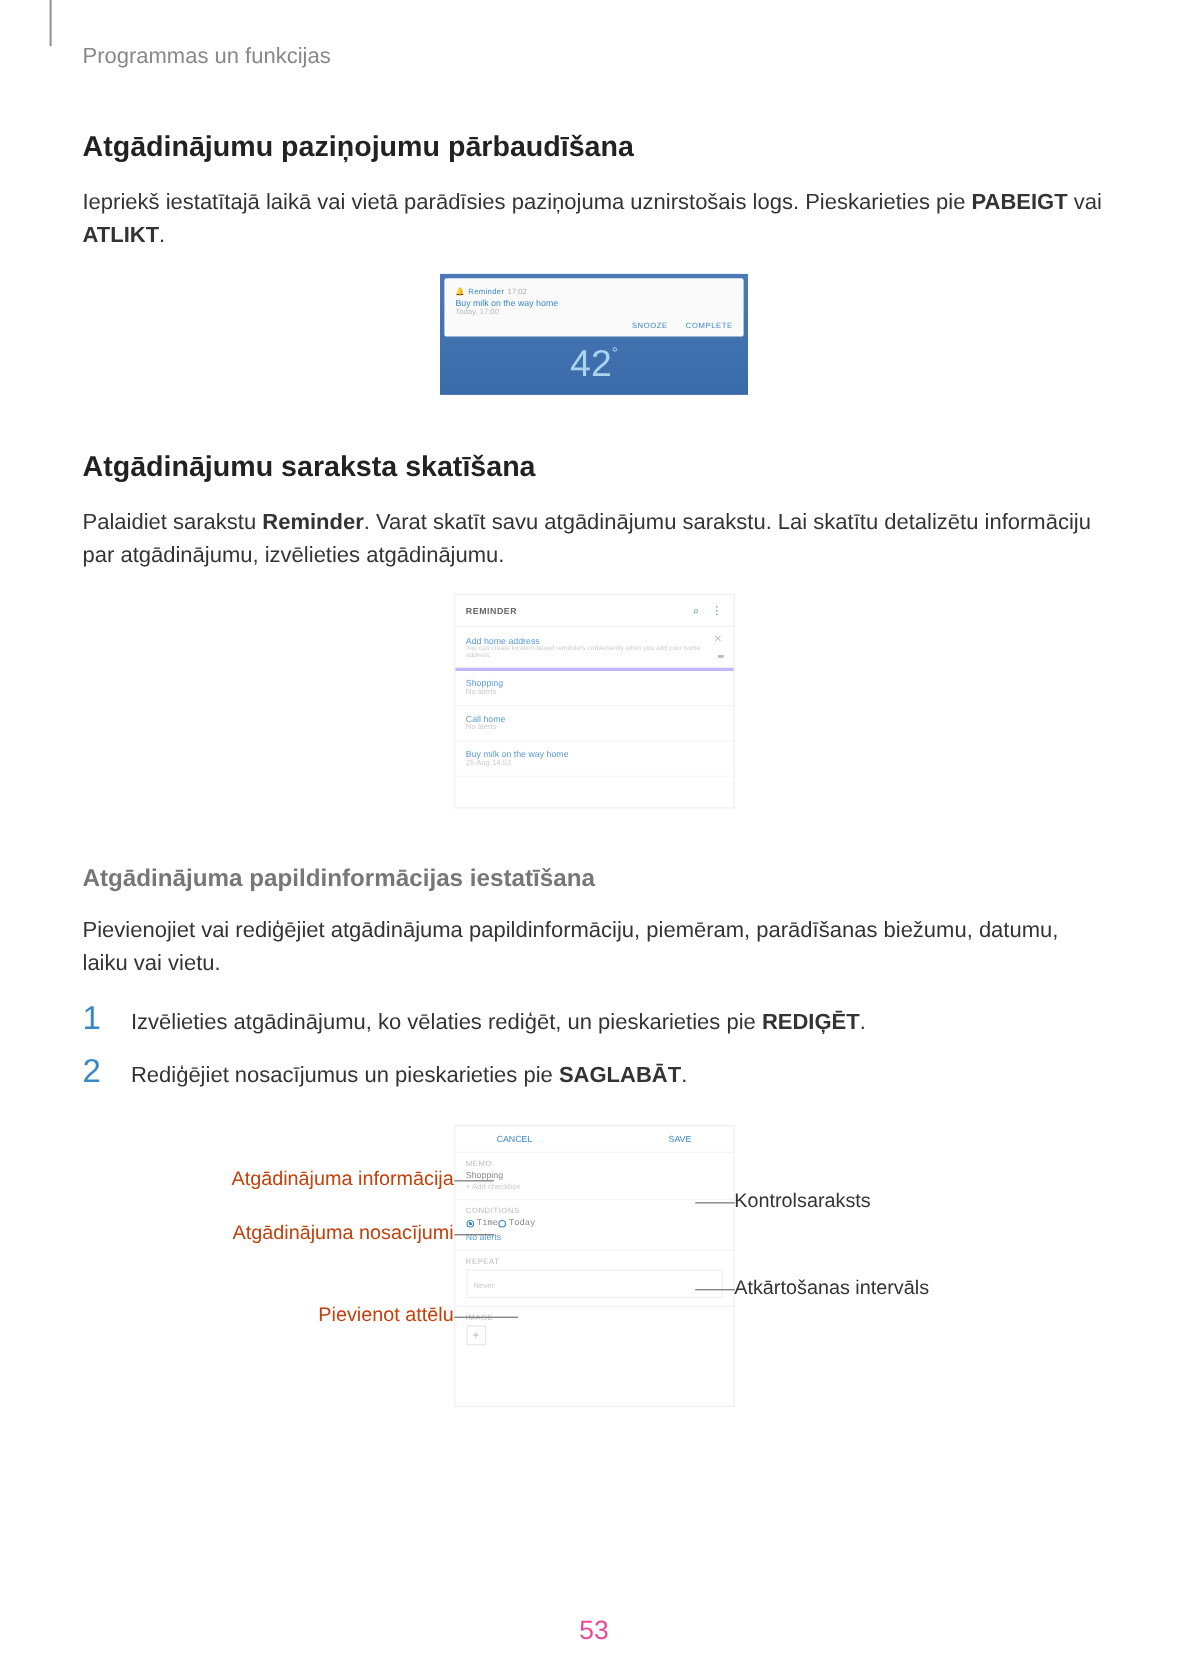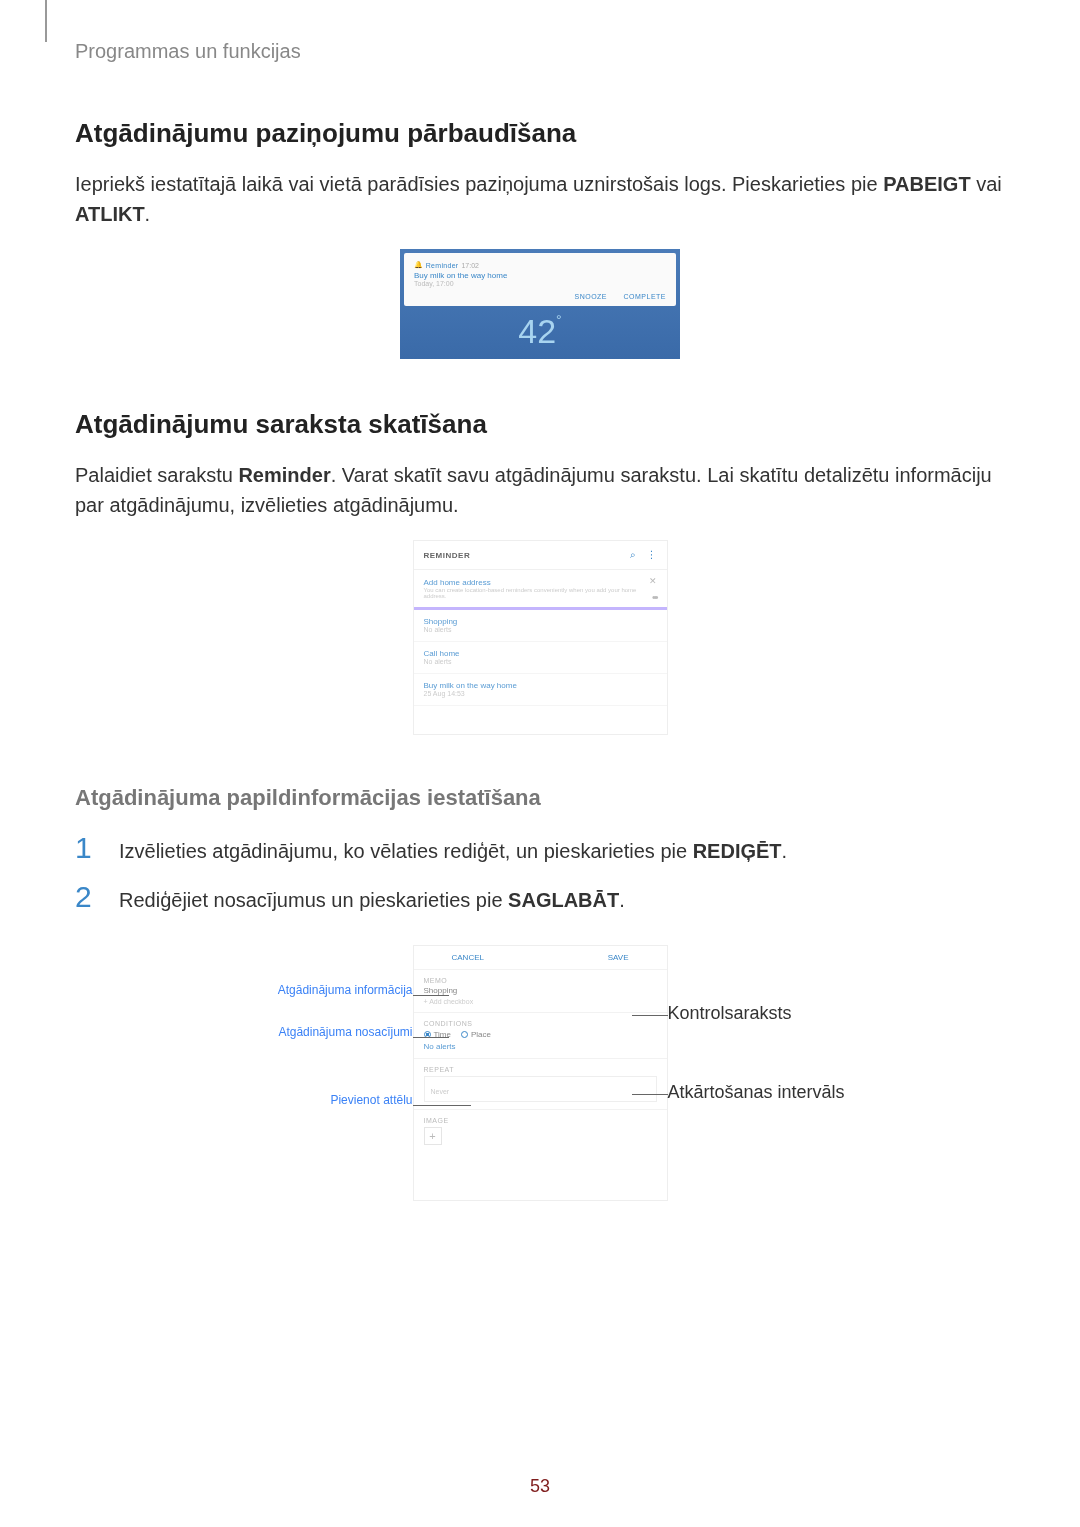--- a/index.html
+++ b/index.html
@@ -119,22 +119,22 @@
     justify-content: center;
     margin-top: 30px;
   }
   .fig3-cols {
     display: flex;
     align-items: flex-start;
   }
   .callouts-left {
     width: 280px;
     text-align: right;
-    font-size: 12px;
-    color: #3b82f6;
+    font-size: 18px;
+    color: #c2410c;
   }
   .callouts-right {
     width: 280px;
     text-align: left;
     font-size: 18px;
     color: #333;
   }
   .cl { position: relative; }
   .fig3 {
     width: 255px;
@@ -144,42 +144,42 @@
   }
   .fig3-top { display: flex; justify-content: space-between; padding: 7px 38px; font-size: 8px; color: #3a87c8; }
   .fig3-sec {
     border-top: 1px solid #f2f2f2;
     padding: 7px 10px;
   }
   .fig3-lbl { font-size: 7px; color: #bbb; letter-spacing: 0.5px; }
   .fig3-val { font-size: 8px; color: #888; margin-top: 2px; }
   .fig3-memo { font-size: 7px; color: #ccc; margin-top: 3px; }
   .fig3-memo::before { content: "+ "; }
-  .fig3-cond { display: flex; gap: 10px; font-size: 8px; margin-top: 3px; align-items: center; }
+  .fig3-cond { display: flex; font-size: 8px; margin-top: 3px; align-items: center; font-family: Liberation Mono, monospace; }
   .radio { display: inline-flex; align-items: center; gap: 3px; color: #888; }
   .radio .r { width: 7px; height: 7px; border-radius: 50%; border: 1px solid #3a87c8; display: inline-block; }
   .radio .r.on { background: radial-gradient(#3a87c8 40%, #fff 45%); }
   .fig3-noalert { color: #5a9cd4; font-size: 8px; margin-top: 3px; }
   .fig3-repeat-box { border: 1px solid #eee; padding: 3px 6px; margin-top: 3px; }
   .fig3-repeat-box .rp { font-size: 7px; color: #ccc; }
   .fig3-plus { width: 18px; height: 18px; border: 1px solid #e5e5e5; display: flex; align-items: center; justify-content: center; color: #bbb; font-size: 11px; margin-top: 3px; }
   .fig3-spacer { height: 48px; }
 
   
   .line-l {
     border-top: 1px solid #666;
     position: absolute;
   }
   .page-num {
     position: absolute;
     bottom: 30px;
     left: 0; right: 0;
     text-align: center;
-    font-size: 18px;
-    color: #7f1d1d;
+    font-size: 24px;
+    color: #ec4899;
   }
 </style>
 </head>
 <body>
 
 <div class="left-border"></div>
 <div class="page">
   <div class="header">Programmas un funkcijas</div>
 
   <h2 class="section">Atgādinājumu paziņojumu pārbaudīšana</h2>
@@ -238,20 +238,21 @@
       </div>
       <div class="fig2-item">
         <div class="t">Buy milk on the way home</div>
         <div class="s">25 Aug 14:53</div>
       </div>
       <div class="fig2-spacer"></div>
     </div>
   </div>
 
   <h3 class="sub">Atgādinājuma papildinformācijas iestatīšana</h3>
+  <p class="body">Pievienojiet vai rediģējiet atgādinājuma papildinformāciju, piemēram, parādīšanas biežumu, datumu, laiku vai vietu.</p>
 
   <div class="step">
     <div class="step-num">1</div>
     <div class="step-text">
       <span>Izvēlieties atgādinājumu, ko vēlaties rediģēt, un pieskarieties pie </span><b>REDIĢĒT</b><span>.</span>
     </div>
   </div>
   <div class="step">
     <div class="step-num">2</div>
     <div class="step-text">
@@ -288,21 +289,21 @@
         </div>
         <div class="fig3-sec">
           <div class="fig3-lbl">CONDITIONS</div>
           <div class="fig3-cond">
             <span class="radio">
                 <span class="r on"></span>
                 <span>Time</span>
               </span>
             <span class="radio">
                 <span class="r"></span>
-                <span>Place</span>
+                <span>Today</span>
               </span>
           </div>
           <div class="fig3-noalert">No alerts</div>
         </div>
         <div class="fig3-sec">
           <div class="fig3-lbl">REPEAT</div>
           <div class="fig3-repeat-box">
             <span class="rp">Never</span>
           </div>
         </div>

